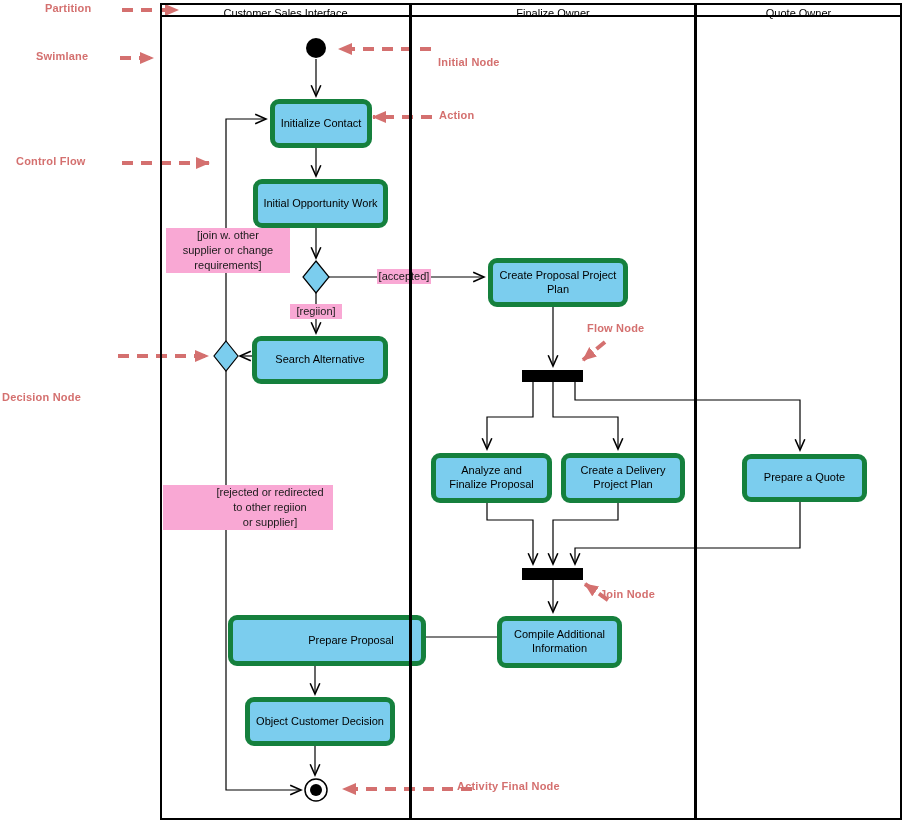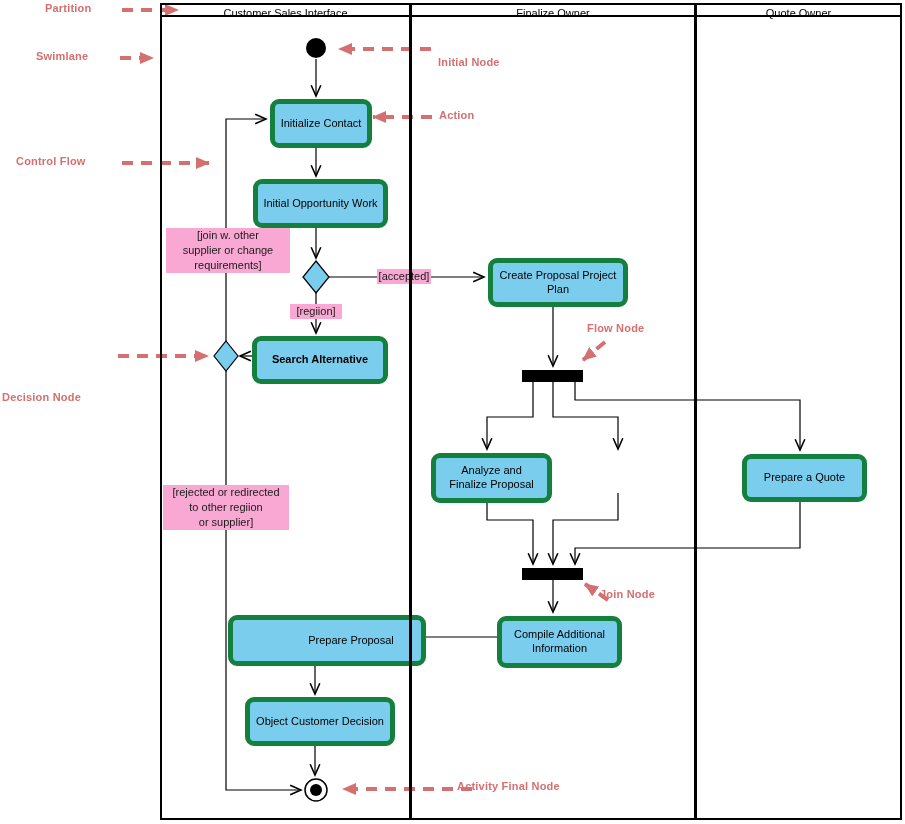--- a/index.html
+++ b/index.html
@@ -91,37 +91,39 @@
   </div>
   <div class="abs lane-header" style="left:412px;width:282px;">
     <span>Finalize Owner</span>
   </div>
   <div class="abs lane-header" style="left:697px;width:203px;">
     <span>Quote Owner</span>
   </div>
 
   <div class="abs action" style="left:270px;top:99px;width:92px;height:39px;">Initialize Contact</div>
   <div class="abs action" style="left:253px;top:179px;width:125px;height:39px;">Initial Opportunity Work</div>
-  <div class="abs action" style="left:252px;top:336px;width:126px;height:38px;font-weight:bold;">Search Alternative</div>
+  <div class="abs action" style="left:252px;top:336px;width:126px;height:38px;">Search Alternative</div>
   <div class="abs action" style="left:488px;top:258px;width:130px;height:39px;">Create Proposal Project
 Plan</div>
   <div class="abs action" style="left:431px;top:453px;width:111px;height:40px;">Analyze and
 Finalize Proposal</div>
+  <div class="abs action" style="left:561px;top:453px;width:114px;height:40px;">Create a Delivery
+Project Plan</div>
   <div class="abs action" style="left:742px;top:454px;width:115px;height:38px;">Prepare a Quote</div>
   <div class="abs action" style="left:497px;top:616px;width:115px;height:42px;">Compile Additional
 Information</div>
   <div class="abs action" style="left:228px;top:615px;width:140px;height:41px;padding-left:48px;">Prepare Proposal</div>
   <div class="abs action" style="left:245px;top:697px;width:140px;height:39px;">Object Customer Decision</div>
 
   <div class="abs guard" style="left:377px;top:269px;width:54px;">[accepted]</div>
   <div class="abs guard" style="left:290px;top:304px;width:52px;">[regiion]</div>
   <div class="abs guard" style="left:166px;top:228px;width:124px;">[join w. other
 supplier or change
 requirements]</div>
-  <div class="abs guard" style="left:163px;top:485px;width:126px;">[rejected or redirected
+  <div class="abs guard" style="left:163px;top:485px;width:126px;padding-left:44px;">[rejected or redirected
 to other regiion
 or supplier]</div>
 
   <div class="abs anno" style="left:45px;top:2px;">Partition</div>
   <div class="abs anno" style="left:36px;top:50px;">Swimlane</div>
   <div class="abs anno" style="left:16px;top:155px;">Control Flow</div>
   <div class="abs anno" style="left:2px;top:348px;margin-top:43px;">Decision Node</div>
   <div class="abs anno" style="left:438px;top:41px;margin-top:15px;">Initial Node</div>
   <div class="abs anno" style="left:439px;top:109px;">Action</div>
   <div class="abs anno" style="left:587px;top:322px;">Flow Node</div>

